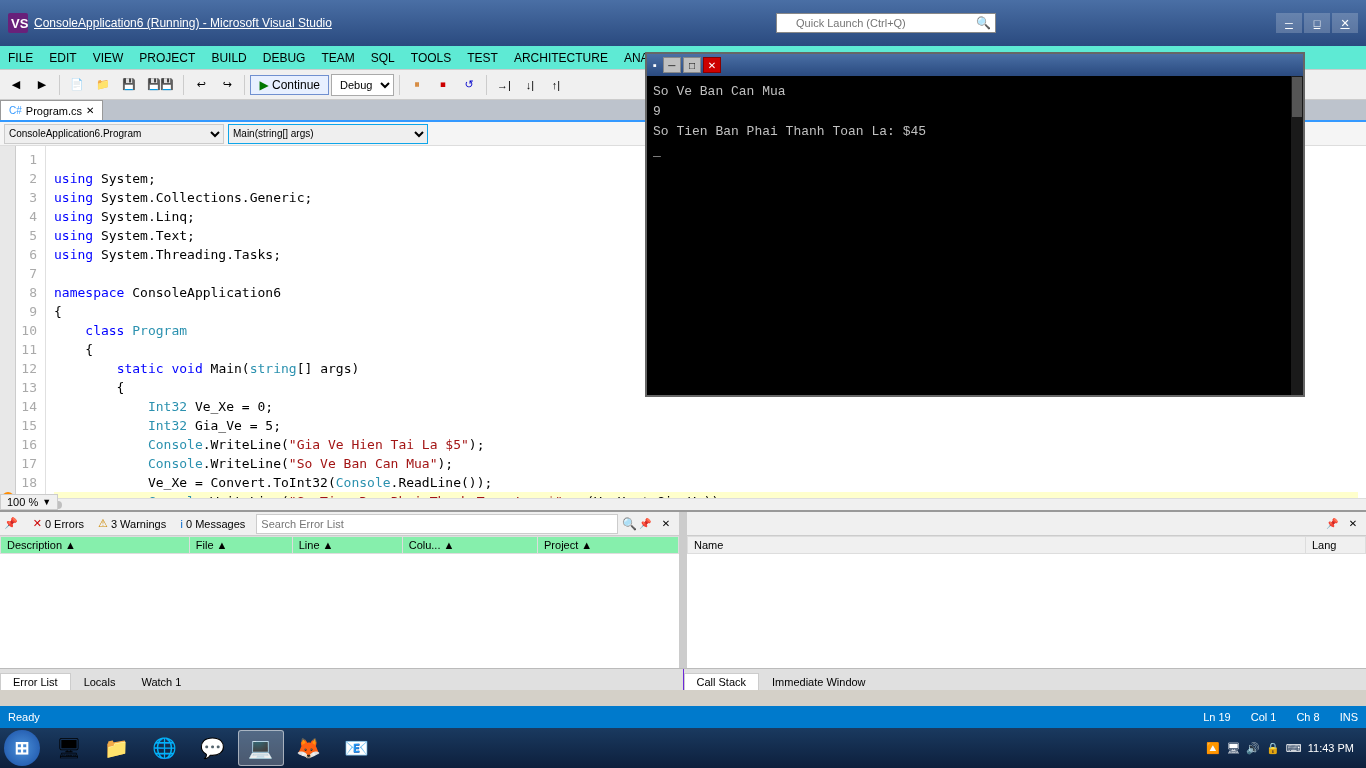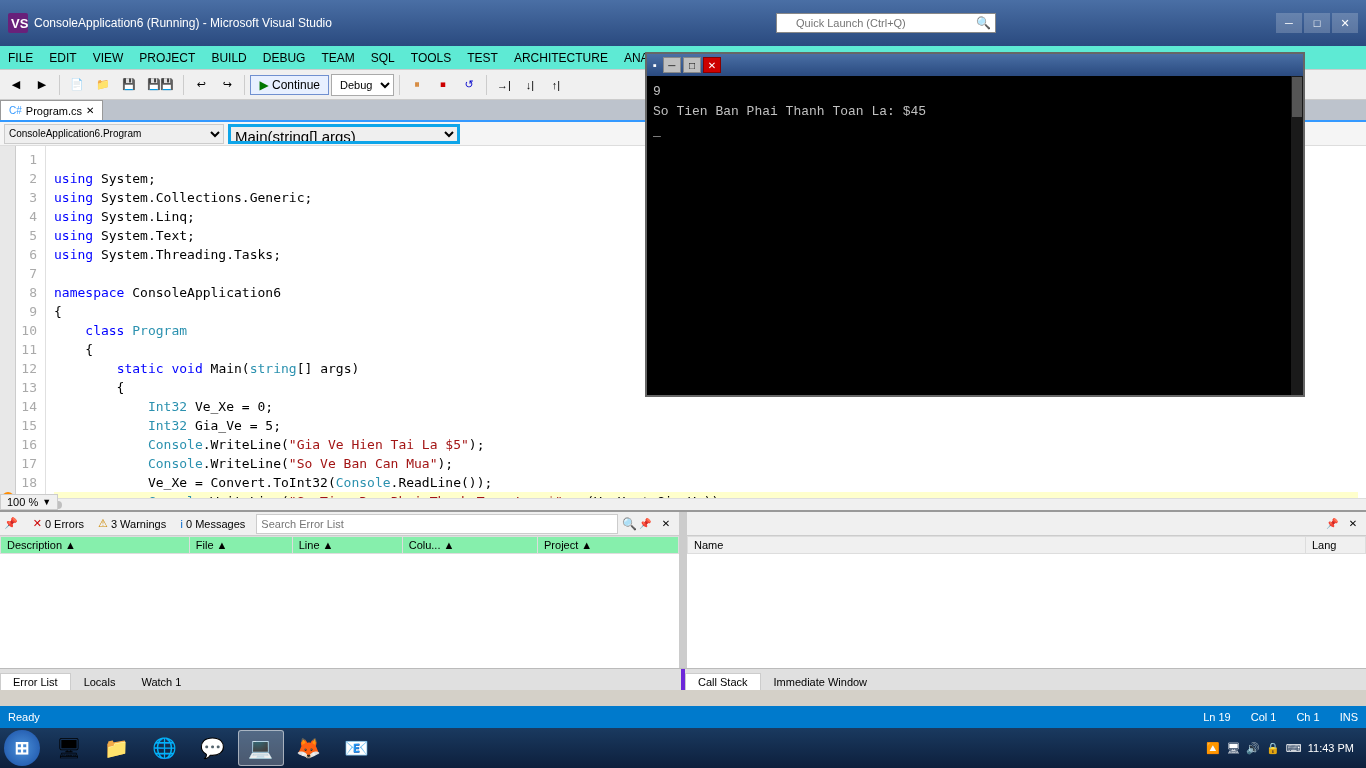--- a/index.html
+++ b/index.html
@@ -6,20 +6,21 @@
     body { font-family: 'Segoe UI', sans-serif; font-size: 12px; background: #d4d0c8; overflow: hidden; width: 1366px; height: 768px; }
 
     
     #title-bar {
       background: linear-gradient(to bottom, #4a6fa5, #2a4a7f);
       height: 46px;
       display: flex;
       align-items: center;
       padding: 0 8px;
       color: white;
+      text-decoration: underline;
     }
     #title-bar .win-controls { display: flex; gap: 2px; }
     #title-bar .win-btn {
       width: 26px; height: 20px;
       background: rgba(255,255,255,0.2);
       border: none; color: white; cursor: pointer;
       font-size: 11px; display: flex; align-items: center; justify-content: center;
     }
 
     
@@ -374,21 +375,21 @@
       <span>Program.cs</span>
       <span class="tab-close">✕</span>
     </div>
     <div style="flex:1;background:#bdc3cc;"></div>
   </div>
 
   <div id="code-nav">
     <select style="font-size:10px;height:20px;border:1px solid #ccc;width:220px;">
       <option>ConsoleApplication6.Program</option>
     </select>
-    <select style="font-size:15px;height:20px;border:3px solid #0ea5e9;width:232px;">
+    <select style="font-size:10px;height:20px;border:1px solid #0ea5e9;width:200px;">
       <option>Main(string[] args)</option>
     </select>
   </div>
 
   <div id="code-content" style="flex:1;overflow:auto;display:flex;background:white;">
 
     <div style="width:16px;background:#e8e8e8;border-right:1px solid #ccc;flex-shrink:0;">
 
       <div style="height:361px;position:relative;">
         <div style="position:absolute;top:calc(19px * 18 + 4px);width:12px;height:12px;background:#ff8c00;border-radius:50%;left:2px;"></div>
@@ -518,21 +519,21 @@
             </tr>
           </thead>
           <tbody></tbody>
         </table>
       </div>
     </div>
   </div>
 
   <div style="display:flex;height:22px;background:#e0e0e0;border-top:1px solid #bbb;">
 
-    <div style="flex:1;display:flex;align-items:flex-end;border-right:4px solid #6d28d9;text-align:center;">
+    <div style="flex:1;display:flex;align-items:flex-end;border-right:1px solid #6d28d9;text-align:center;">
       <div class="bottom-tab active">
         <span>Error List</span>
       </div>
       <div class="bottom-tab">
         <span>Locals</span>
       </div>
       <div class="bottom-tab">
         <span>Watch 1</span>
       </div>
     </div>
@@ -546,21 +547,21 @@
       </div>
     </div>
   </div>
 </div>
 
 <div id="status-bar" style="position:fixed;bottom:40px;left:0;right:0;background:#007acc;height:22px;display:flex;align-items:center;padding:0 8px;color:white;font-size:11px;z-index:200;">
   <span>Ready</span>
   <div class="status-right" style="margin-left:auto;display:flex;gap:20px;">
     <span>Ln 19</span>
     <span>Col 1</span>
-    <span>Ch 1</span>
+    <span>Ch 8</span>
     <span>INS</span>
   </div>
 </div>
 
 <div id="taskbar" style="position:fixed;bottom:0;left:0;right:0;height:40px;background:linear-gradient(to bottom,#1a3a60,#0d1f3c);display:flex;align-items:center;padding:0 4px;gap:2px;z-index:300;">
 
   <div id="start-btn" style="background:radial-gradient(circle,#4a90d9,#1a4fa5);border-radius:50%;width:36px;height:36px;display:flex;align-items:center;justify-content:center;cursor:pointer;margin-right:4px;">
     <span style="color:white;font-size:18px;font-weight:bold;">⊞</span>
   </div>
 
@@ -602,20 +603,21 @@
   <div id="console-titlebar" style="background:linear-gradient(to bottom,#4a6fa5,#2a4a7f);height:22px;display:flex;align-items:center;padding:0 6px;color:white;">
     <span style="font-size:11px;margin-right:6px;">▪</span>
     <div style="display:flex;gap:2px;">
       <button style="width:18px;height:16px;background:#c0c0c0;border:1px solid #888;cursor:pointer;font-size:10px;display:flex;align-items:center;justify-content:center;">─</button>
       <button style="width:18px;height:16px;background:#c0c0c0;border:1px solid #888;cursor:pointer;font-size:10px;display:flex;align-items:center;justify-content:center;">□</button>
       <button style="width:18px;height:16px;background:#cc0000;border:1px solid #880000;cursor:pointer;font-size:10px;display:flex;align-items:center;justify-content:center;color:white;">✕</button>
     </div>
   </div>
   <div style="position:relative;height:calc(100% - 22px);">
     <div id="console-content" style="background:black;color:#c0c0c0;font-family:'Consolas','Courier New',monospace;font-size:13px;line-height:20px;padding:6px;height:100%;overflow:hidden;padding-right:14px;">
+      <div>So Ve Ban Can Mua</div>
       <div>9</div>
       <div>So Tien Ban Phai Thanh Toan La: $45</div>
       <div style="animation: blink 1s step-end infinite;">_</div>
     </div>
 
     <div style="position:absolute;right:0;top:0;width:12px;height:100%;background:#1a1a1a;">
       <div style="width:10px;height:40px;background:#555;margin:1px;"></div>
     </div>
   </div>
 </div>

